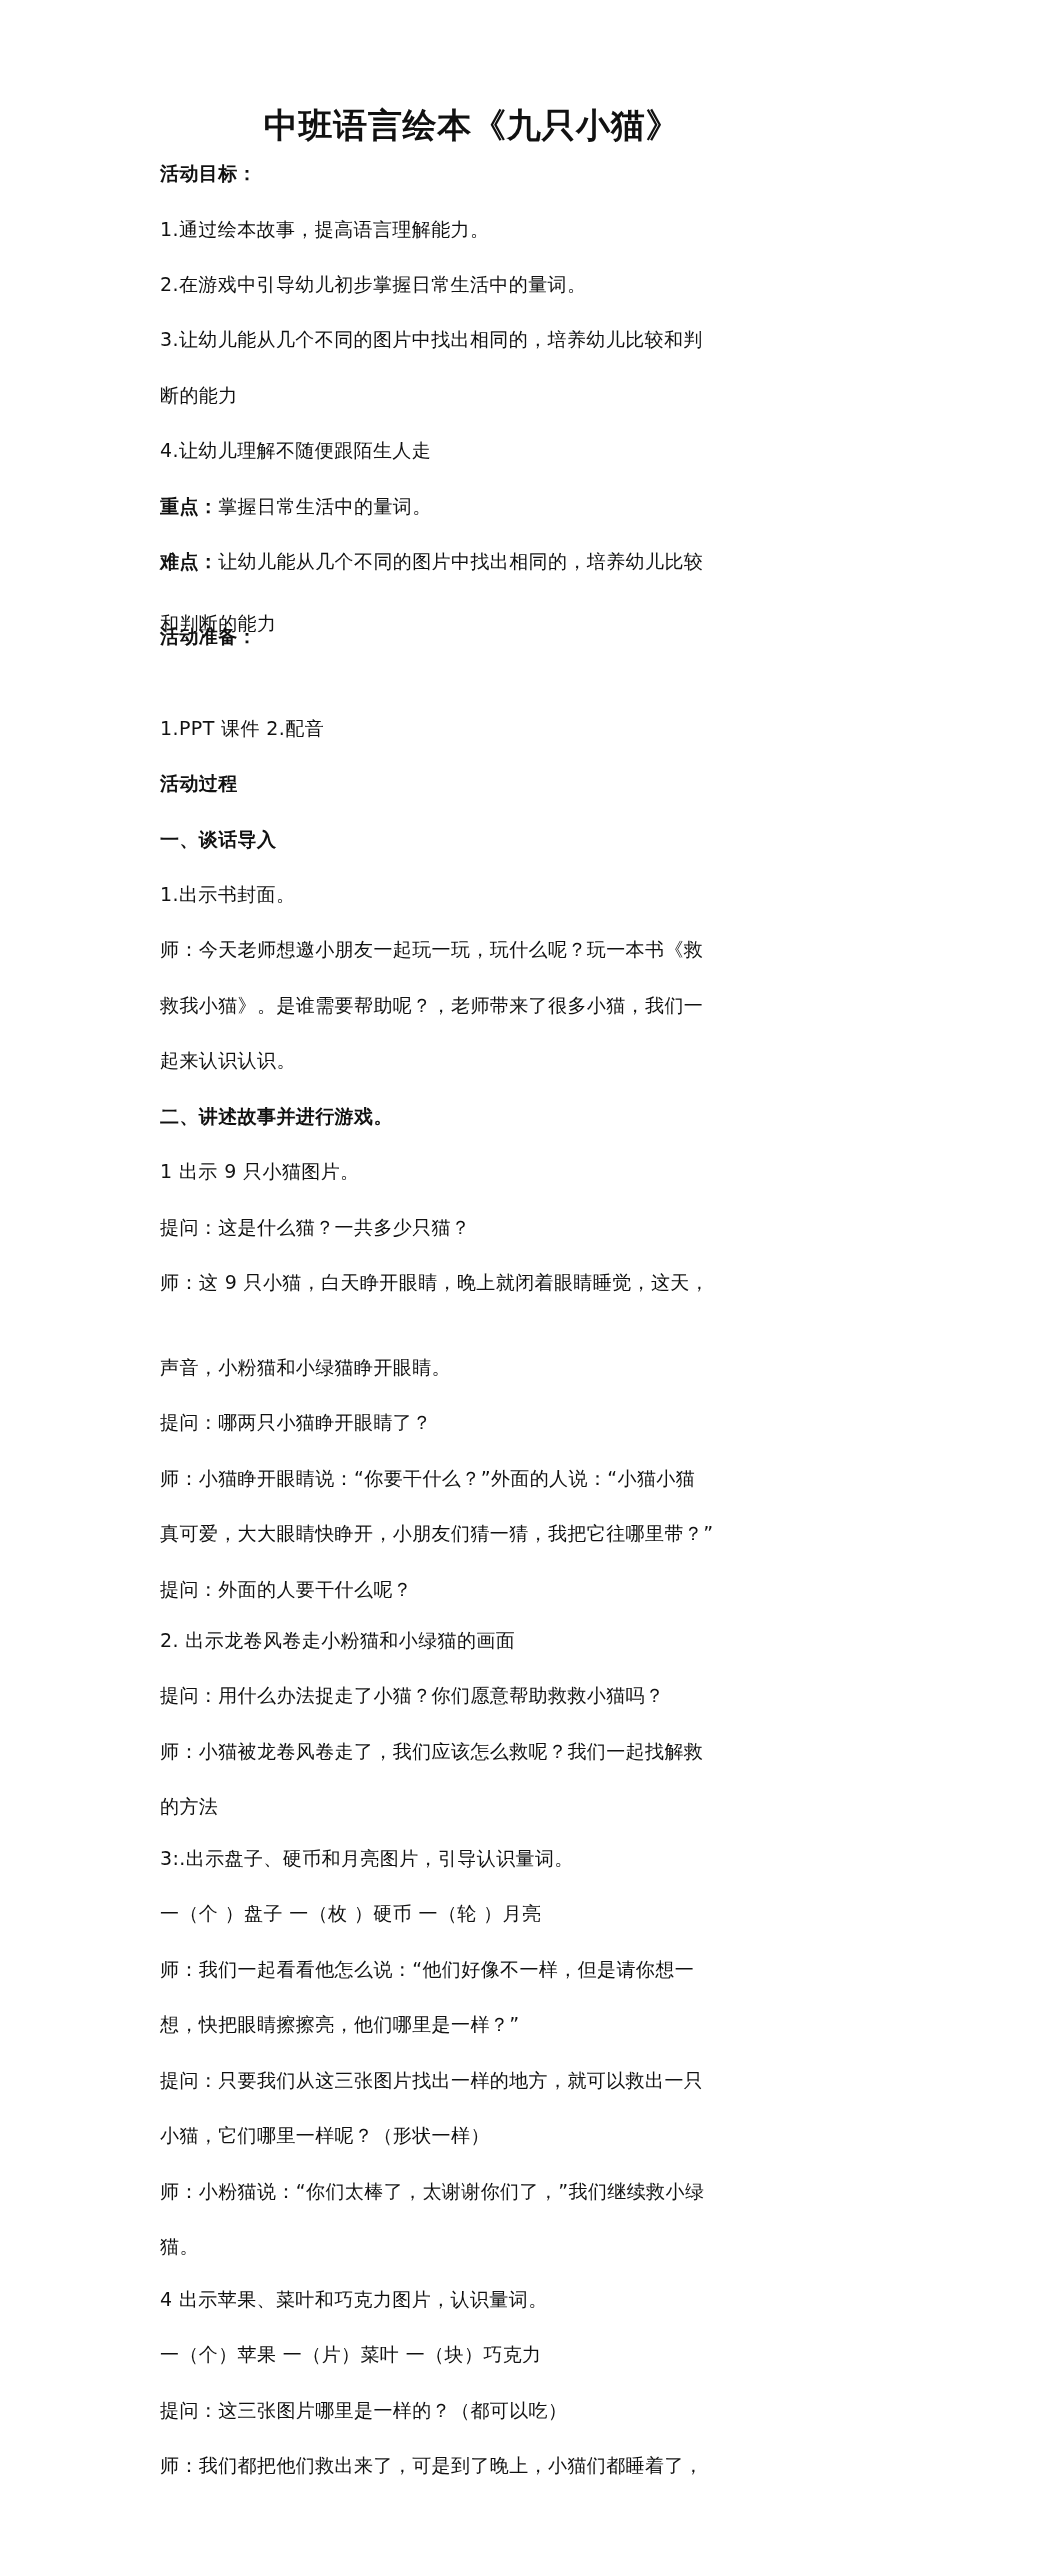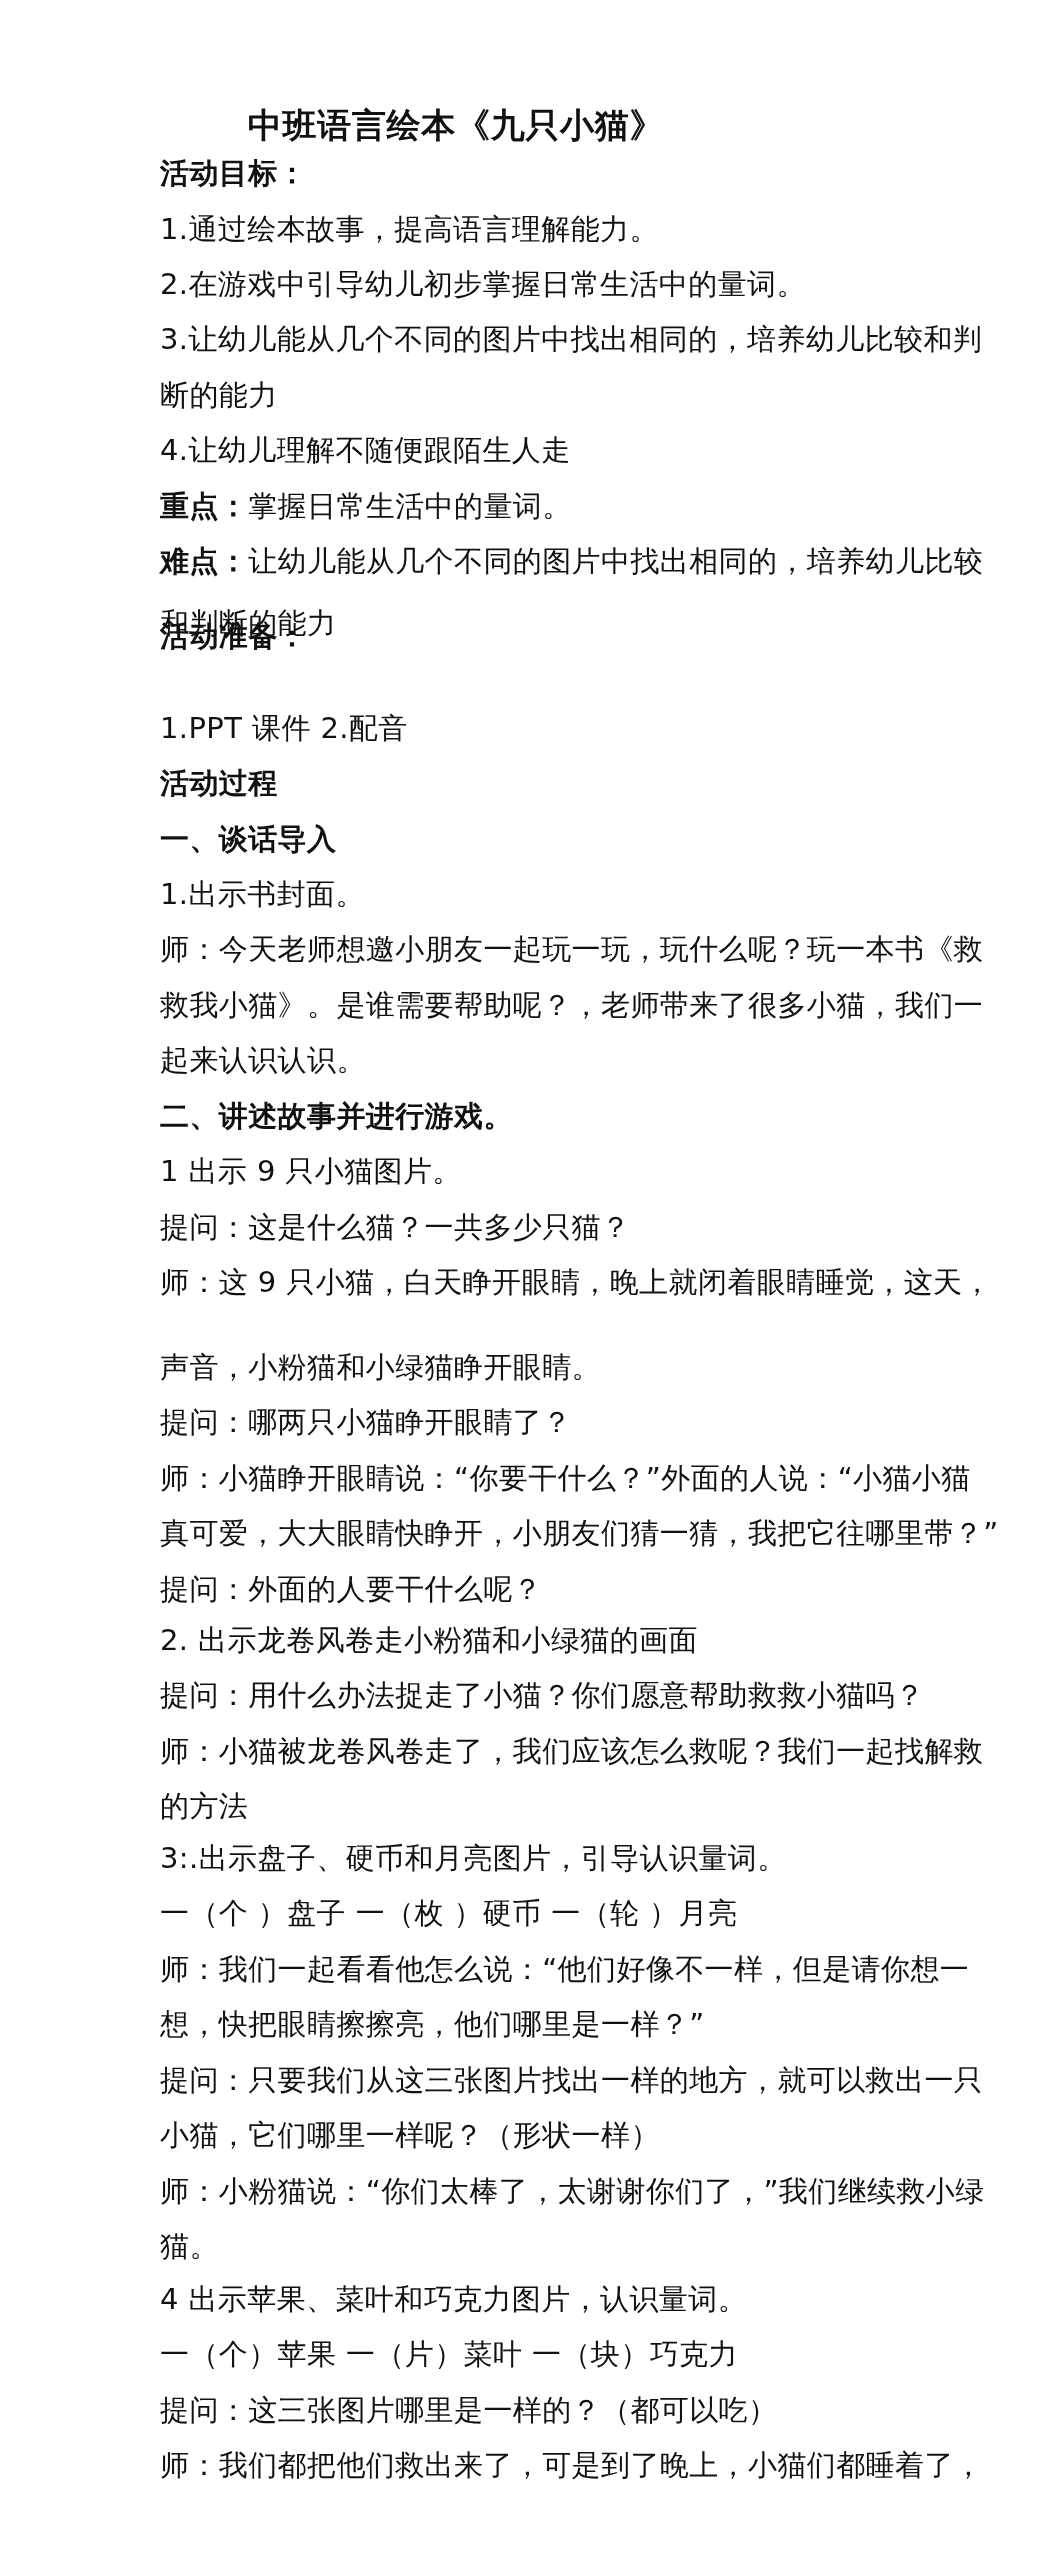--- a/index.html
+++ b/index.html
@@ -27,26 +27,27 @@
       position: absolute;
       left: 0;
       width: 912px;
       top: 100px;
       text-align: center;
       font-size: 34px;
       font-weight: bold;
       line-height: 50px;
       letter-spacing: 0.7px;
       white-space: nowrap;
+      padding-left: 16px;
     }
     .line {
       position: absolute;
       left: 160px;
       width: 733px;
-      font-size: 29px;
+      font-size: 19px;
       line-height: 32px;
       height: 32px;
       white-space: nowrap;
       letter-spacing: 0.4px;
     }
     .b { font-weight: bold; }
   </style>
 </head>
 <body>
 

